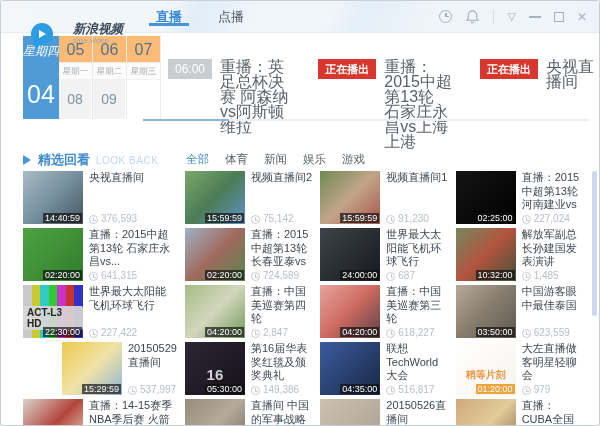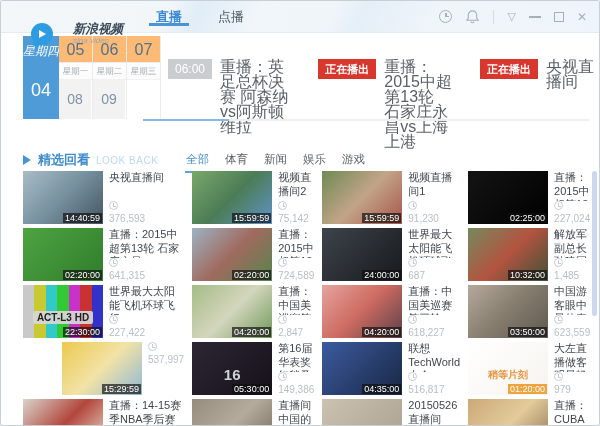--- a/index.html
+++ b/index.html
@@ -37,21 +37,21 @@
   .vsep { width:1px; height:14px; background:#d4dce3; }
   .glyph { font-size:11px; color:#a3b1bf; cursor:pointer; line-height:1; }
   .glyph.close { font-size:12px; }
   .i-min { width:12px; height:2px; background:#a3b1bf; cursor:pointer; }
   .i-max { width:10px; height:10px; border:1.4px solid #a3b1bf; cursor:pointer; }
 
   
   .calendar { position:absolute; left:22px; top:35px; display:flex; }
   .cal-selected { width:36px; height:83px; background:#4e9bd8; color:#fff; text-align:center; cursor:pointer; }
   .cal-selected .weekday { font-size:12px; margin-top:7px;font-style:italic; }
-  .cal-selected .day { font-size:18px; margin-top:20px;text-align:center; }
+  .cal-selected .day { font-size:25px; margin-top:20px;text-align:center; }
   .cal-col { width:34px; text-align:center; border-right:1px solid #ececec; cursor:pointer; }
   .cal-top { height:27px; line-height:27px; font-size:16px; color:#4e7290; background:#fdba74;
     border-bottom:1px solid #ececec; }
   .cal-week { height:17px; line-height:17px; font-size:8.5px; color:#a2a8ad; background:#fcfcfc;
     border-bottom:1px solid #f1f1f1; }
   .cal-bottom { height:39px; line-height:39px; font-size:14px; color:#7e93a4; background:#f2f2f2;
     border-right:1px solid #fff; }
 
   
   .schedule { position:absolute; left:167px; top:58px; display:flex; gap:28px; }
@@ -71,29 +71,29 @@
   .lb-sub { font-size:10px; color:#bdd8ef; letter-spacing:.5px; }
   .cats { position:absolute; left:185px; top:151px; display:flex; gap:16px; }
   .cat { font-size:11.5px; color:#5a6268; padding-bottom:6px; position:relative; cursor:pointer; }
   .cat.active { color:#3f8ccc; }
   .cat.active::after { content:""; position:absolute; left:-1px; right:-1px; bottom:0; height:2px; background:#5fa0dc; }
 
   
   .grid { position:absolute; left:22px; top:170px; width:560px; display:grid;
     grid-template-columns:repeat(4,1fr); column-gap:8px; row-gap:4px; }
   .card { display:flex; height:53px; cursor:pointer; }
-  .thumb { width:80px; height:53px; flex:none; position:relative; background:#ddd; overflow:hidden; }
+  .thumb { width:60px; height:53px; flex:none; position:relative; background:#ddd; overflow:hidden; }
   .thumb-text { position:absolute; inset:0; display:flex; align-items:center; justify-content:center; }
   .thumb-text span { font-size:10px; font-weight:bold; padding:1px 4px; border-radius:2px;margin-top:12px; }
   .dur { position:absolute; right:1px; bottom:1px; background:rgba(15,15,15,.68); color:#fff;
     font-size:9px; padding:0 2px; }
   .dur.orange { background:#eda33e; }
   .meta { flex:1; margin-left:6px; display:flex; flex-direction:column; justify-content:space-between; overflow:hidden; }
   .vtitle { font-size:11px; color:#3e464e; line-height:13.5px; max-height:41px; overflow:hidden; }
-  .views { display:flex; align-items:flex-start; gap:3px; color:#b8bec5; font-size:10px;flex-direction:column; }
+  .views { display:flex; align-items:flex-end; gap:3px; color:#b8bec5; font-size:10px; }
   .i-clock-sm { width:9px; height:9px; border:1px solid #c6ccd2; border-radius:50%; position:relative; flex:none; }
   .i-clock-sm::before { content:""; position:absolute; left:3.4px; top:1.4px; width:1px; height:3px; background:#c6ccd2; }
   .i-clock-sm::after  { content:""; position:absolute; left:3.4px; top:3.8px; width:2.6px; height:1px; background:#c6ccd2; }
 
   .scrollbar-thumb { position:absolute; right:2px; top:170px; width:5px; height:145px;
     background:#cdd8ef; border-radius:3px; cursor:pointer; }
 </style>
 </head>
 <body>
 
@@ -341,20 +341,21 @@
         <span>623,559</span>
       </div>
     </div>
   </div>
       <div class="card">
     <div class="thumb" style="background: linear-gradient(135deg, rgb(236, 201, 78), rgb(242, 227, 166), rgb(143, 182, 214)); margin-left: 39px;">
 
       <span class="dur">15:29:59</span>
     </div>
     <div class="meta">
+      <div class="vtitle">20150529直播间</div>
       <div class="views">
         <span class="i-clock-sm"></span>
         <span>537,997</span>
       </div>
     </div>
   </div>
       <div class="card">
     <div class="thumb" style="background: linear-gradient(135deg, rgb(44, 39, 51), rgb(21, 16, 25));">
       <span class="thumb-text">
             <span style="color: rgb(207, 211, 216); font-size: 15px;">16</span>

